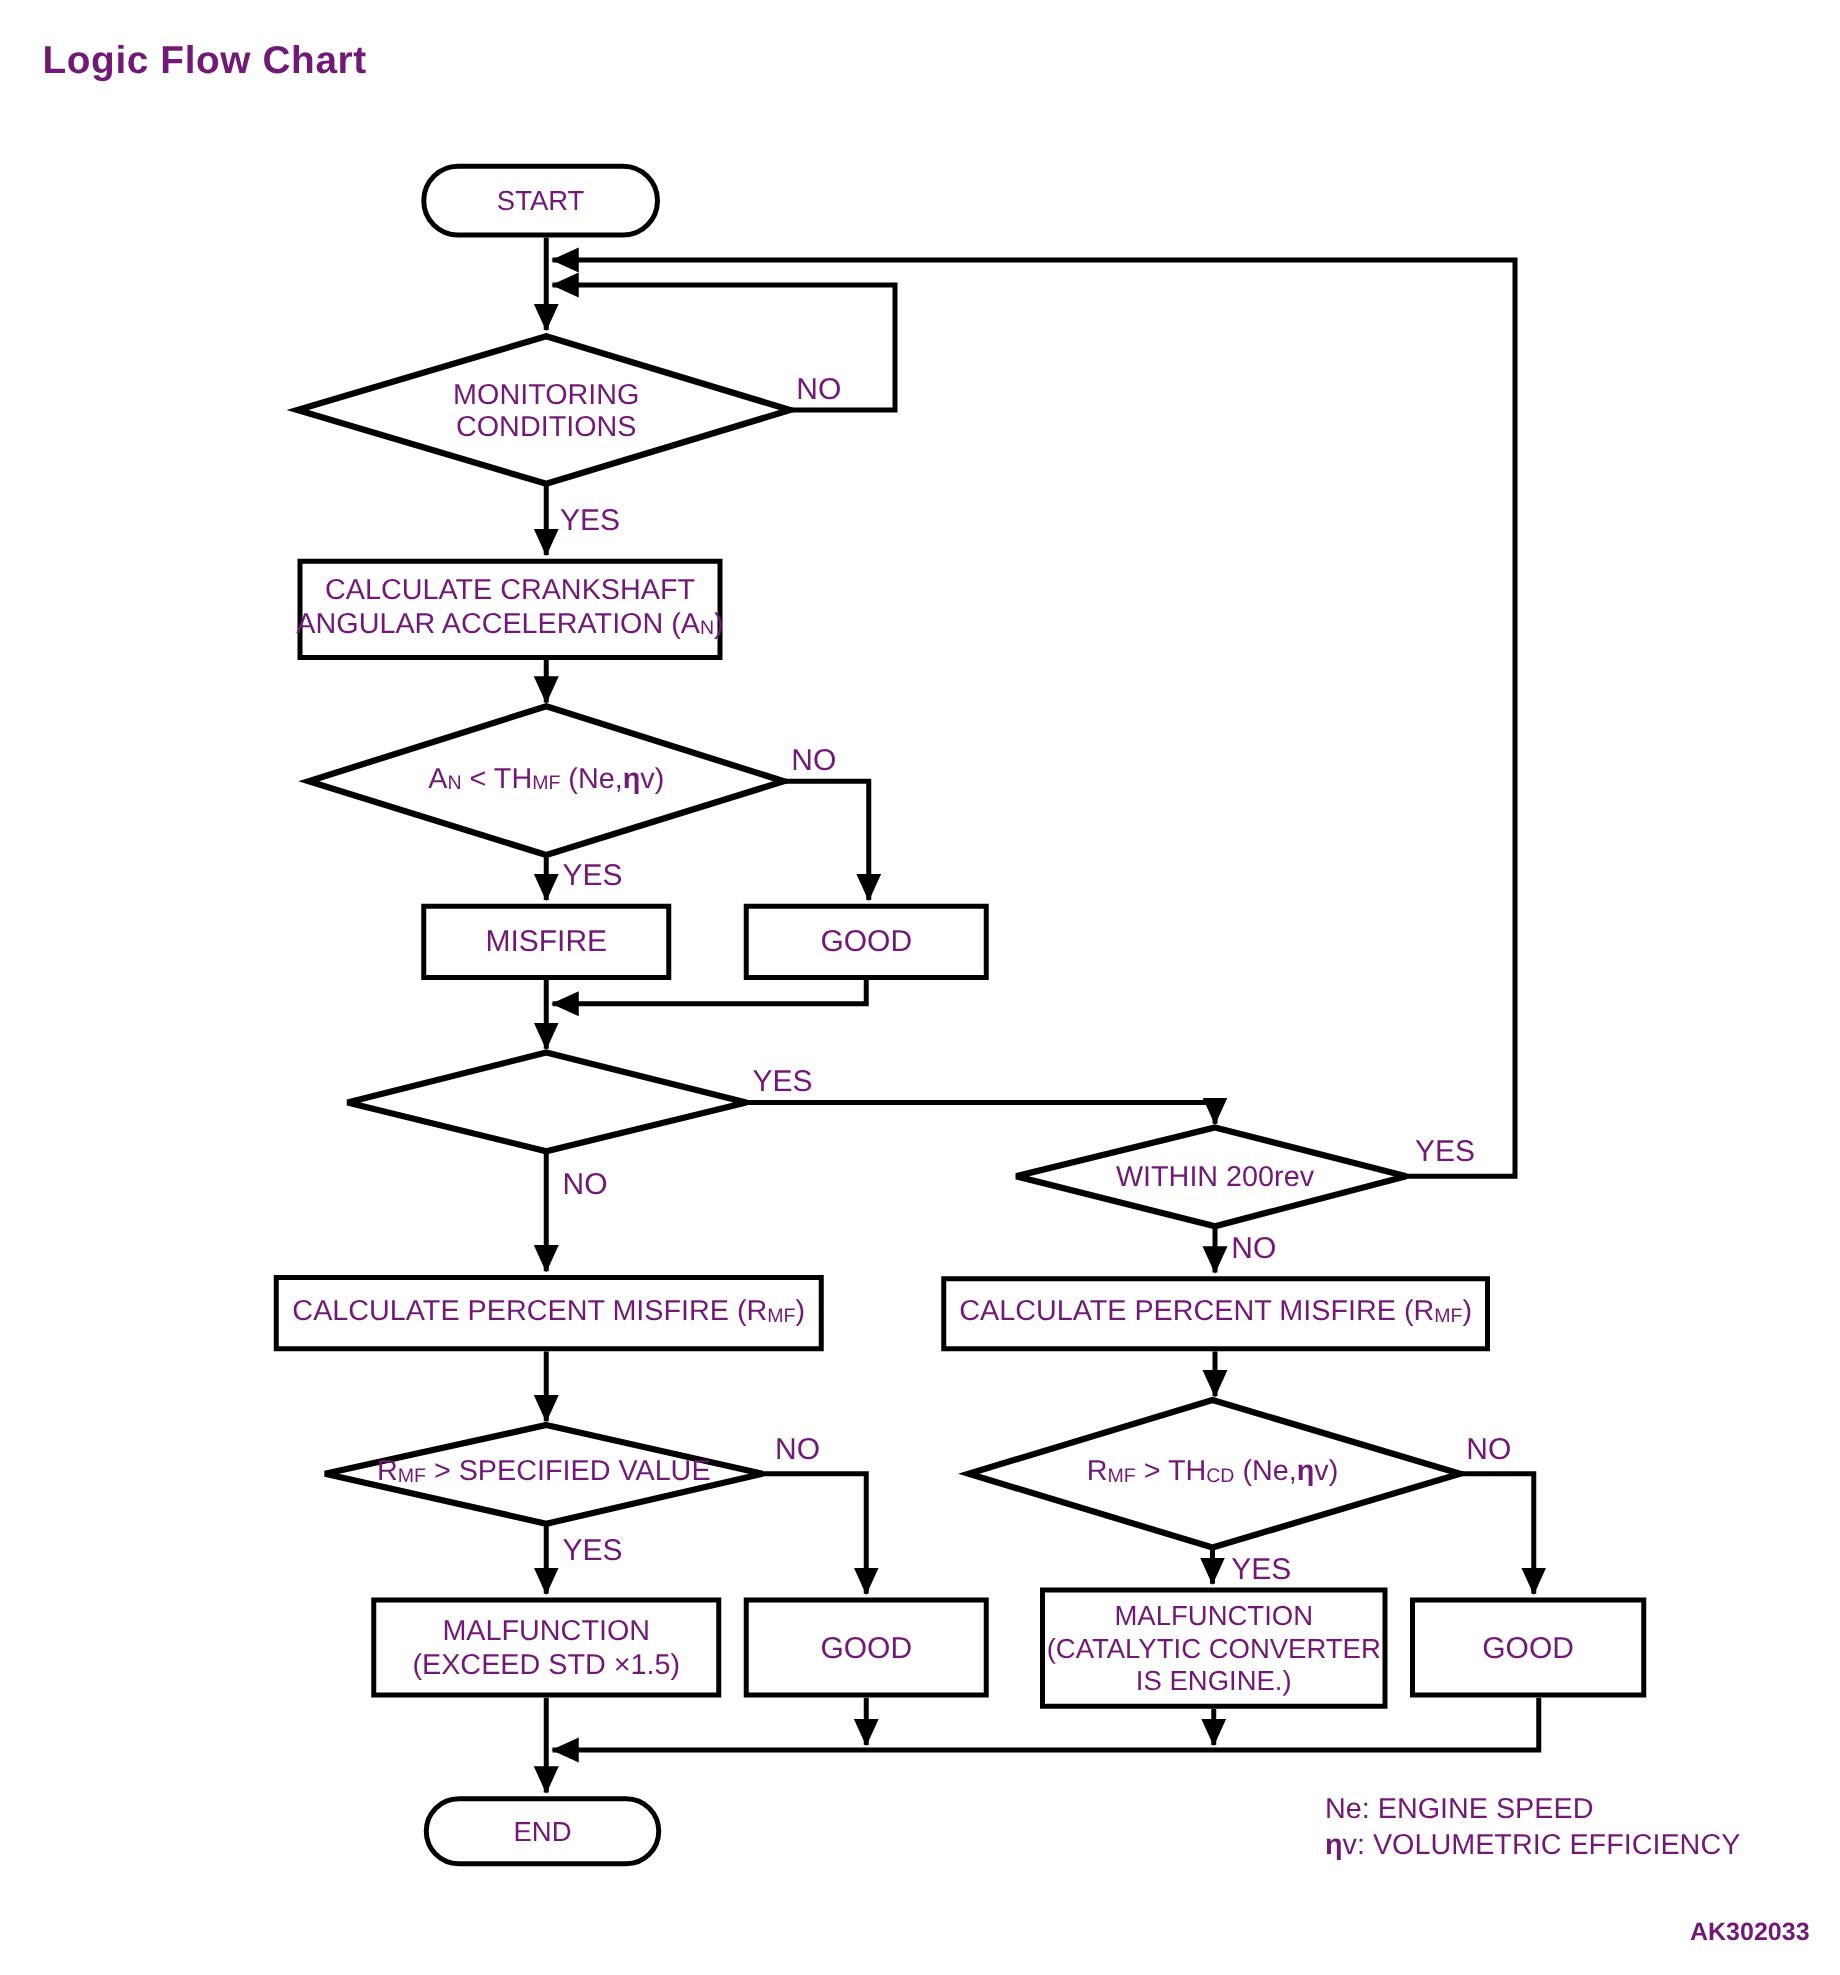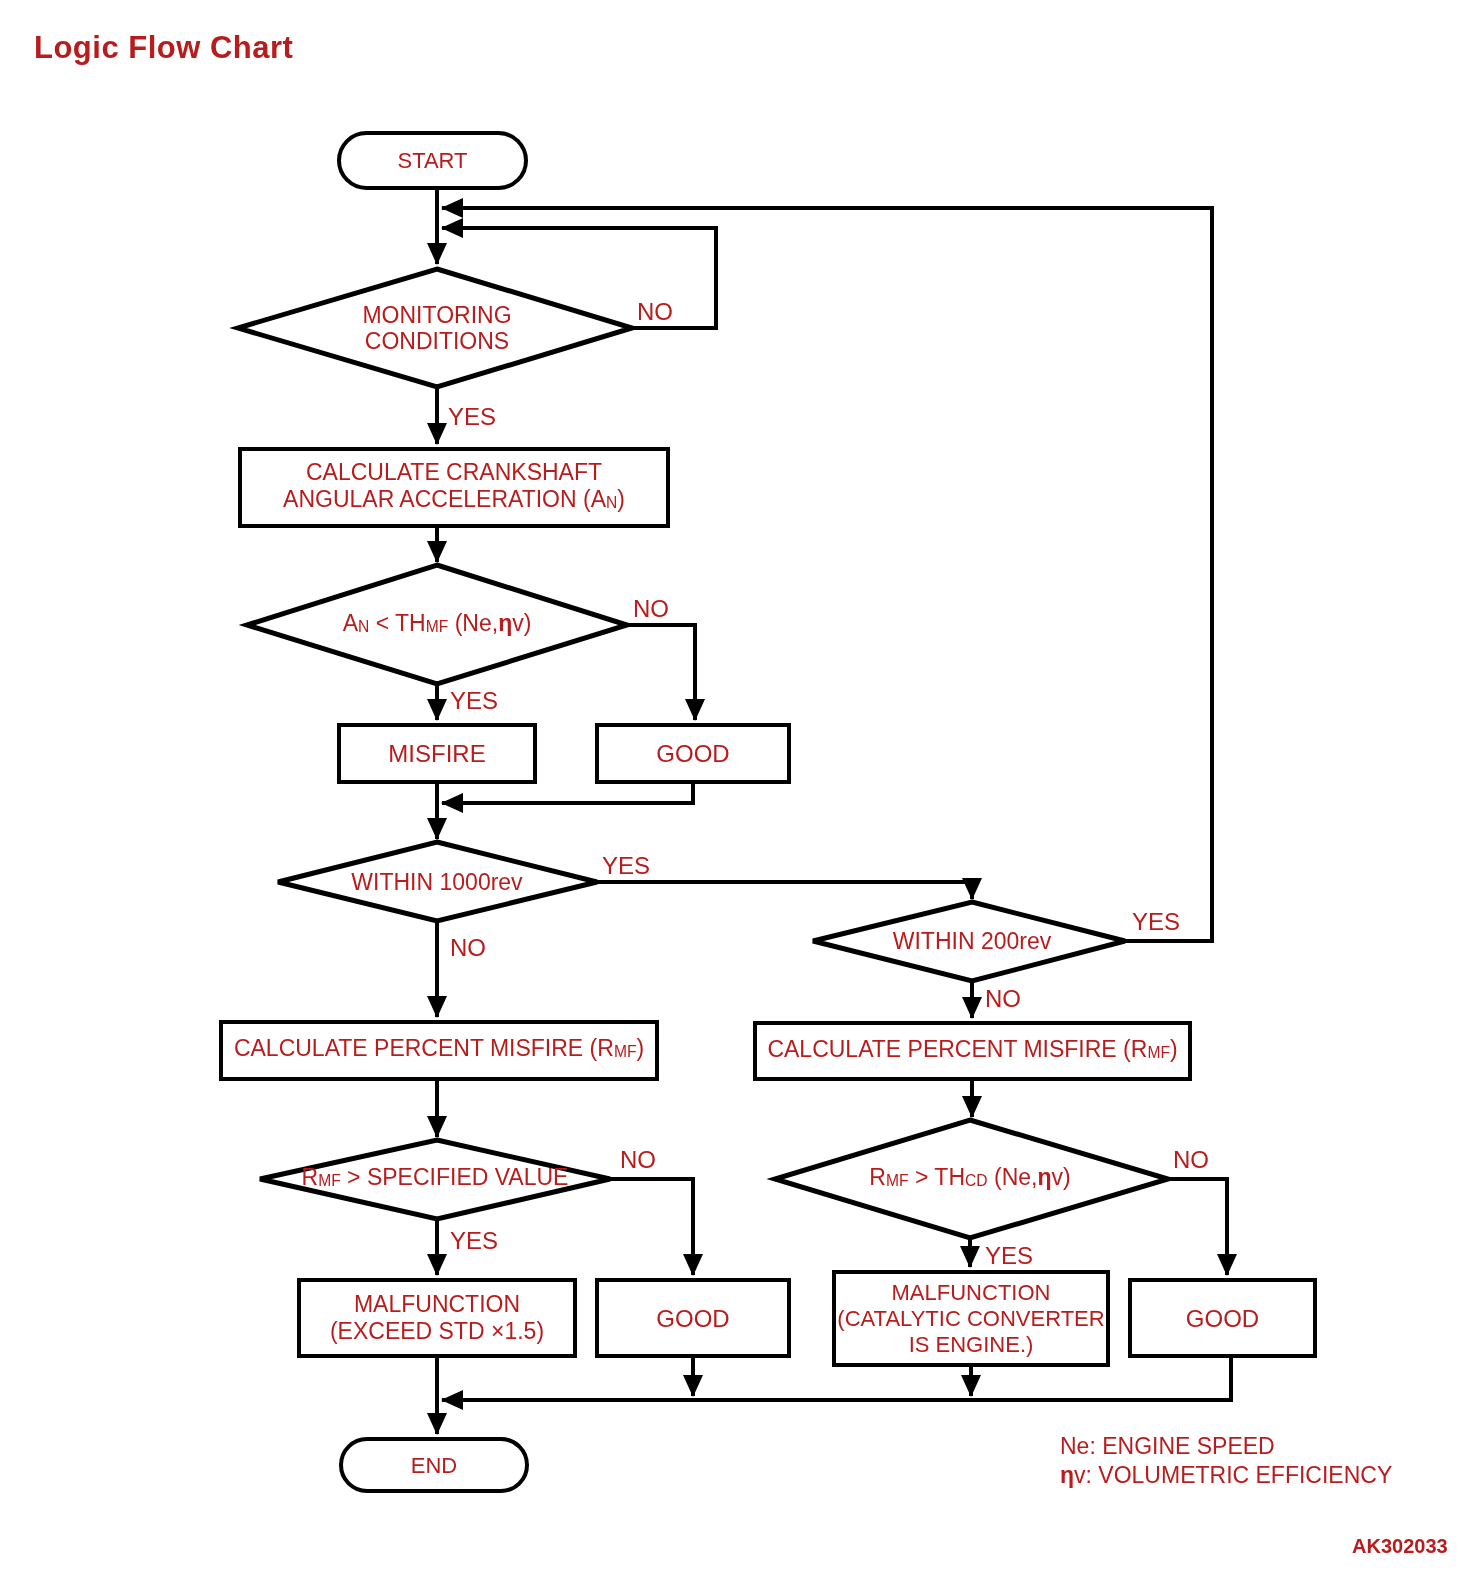--- a/index.html
+++ b/index.html
@@ -1,17 +1,17 @@
 <!DOCTYPE html>
 <html><head>
 <meta charset="utf-8">
 <style>
   html,body{margin:0;padding:0;background:#ffffff;}
   #page{position:relative;width:1472px;height:1580px;background:#ffffff;
-        font-family:"Liberation Sans",sans-serif;color:#b91c1c;overflow:hidden;}
+        font-family:"Liberation Sans",sans-serif;color:#701a75;overflow:hidden;}
   #wires{position:absolute;left:0;top:0;width:1472px;height:1580px;}
   .title{position:absolute;left:34px;top:30px;font-size:31px;font-weight:bold;letter-spacing:.5px;}
   .node{position:absolute;box-sizing:border-box;border:4px solid #000;background:#fff;
         display:flex;align-items:center;justify-content:center;text-align:center;
         font-size:23px;line-height:27px;}
   .stadium{border-radius:30px;font-size:22px;}
   .dtext{position:absolute;display:flex;flex-direction:column;align-items:center;justify-content:center;
          text-align:center;font-size:23px;line-height:26px;pointer-events:none;}
   .edge-label{position:absolute;font-size:24px;line-height:24px;}
   .sub{font-size:0.68em;vertical-align:-0.08em;letter-spacing:0;}
@@ -74,34 +74,31 @@
     <span>END</span>
   </div>
 
   <div class="dtext" style="left:287px;top:276px;width:300px;height:104px;">
     <span>MONITORING</span>
     <span>CONDITIONS</span>
   </div>
   <div class="dtext nowrap" style="left:262px;top:598px;width:350px;height:54px;justify-content:center;">
     <span><span>A</span><span class="sub">N</span><span> &lt; TH</span><span class="sub">MF</span><span> (Ne,</span><span class="eta">η</span><span>v)</span></span>
   </div>
-  <div class="dtext nowrap" style="left:287px;top:855px;width:300px;height:54px;">
-    <span>WITHIN 1000rev</span>
-  </div>
   <div class="dtext nowrap" style="left:822px;top:914px;width:300px;height:54px;">
     <span>WITHIN 200rev</span>
   </div>
   <div class="dtext nowrap" style="left:275px;top:1152px;width:320px;height:54px;">
     <span><span>R</span><span class="sub">MF</span><span> &gt; SPECIFIED VALUE</span></span>
   </div>
   <div class="dtext nowrap" style="left:795px;top:1152px;width:350px;height:54px;">
     <span><span>R</span><span class="sub">MF</span><span> &gt; TH</span><span class="sub">CD</span><span> (Ne,</span><span class="eta">η</span><span>v)</span></span>
   </div>
 
-  <div class="node" style="left:238px;top:447px;width:432px;height:81px;">
+  <div class="node" style="left:238px;top:447px;width:340px;height:81px;">
     <div>
       <div>CALCULATE CRANKSHAFT</div>
       <div class="nowrap"><span>ANGULAR ACCELERATION (A</span><span class="sub">N</span><span>)</span></div>
     </div>
   </div>
 
   <div class="node" style="left:337px;top:723px;width:200px;height:61px;font-size:24px;">
     <span>MISFIRE</span>
   </div>
   <div class="node" style="left:595px;top:723px;width:196px;height:61px;font-size:24px;">

